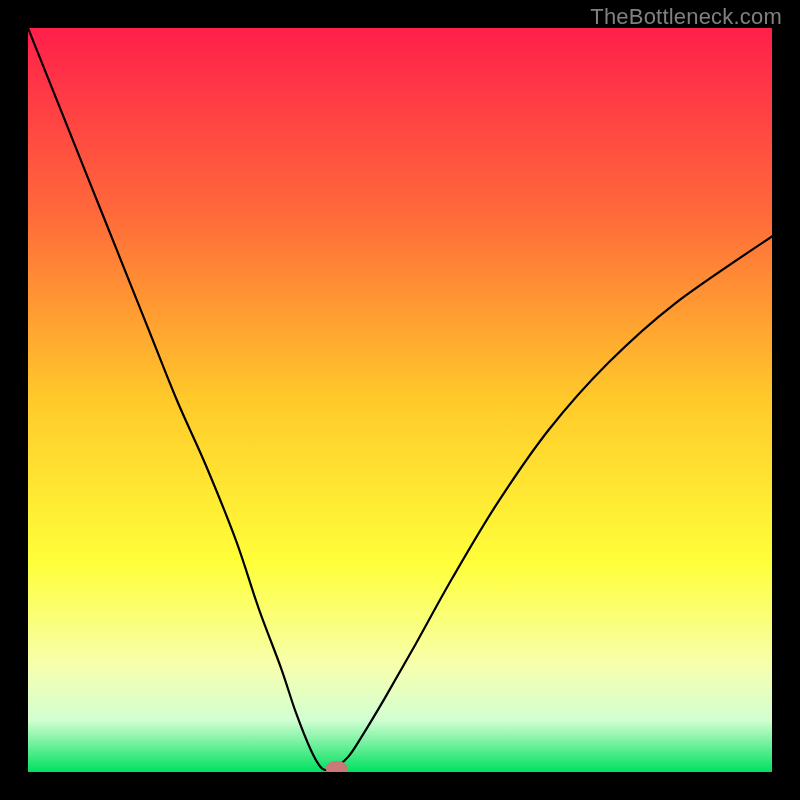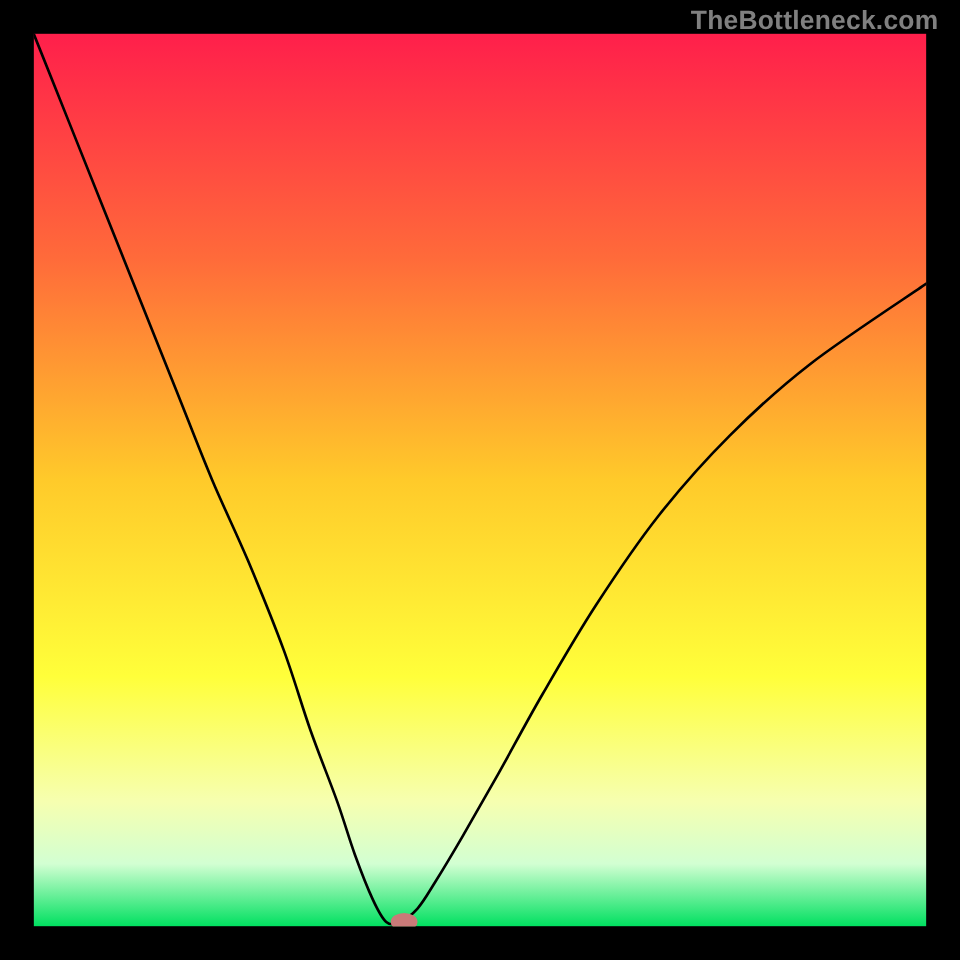--- a/index.html
+++ b/index.html
@@ -16,21 +16,21 @@
     width: 800px;
     height: 800px;
     background: #000;
   }
   .watermark {
     position: absolute;
     top: 4px;
     right: 18px;
     color: #808080;
     font-size: 22px;
-    font-weight: 700;
+    font-weight: 400;
     letter-spacing: 0.2px;
     z-index: 10;
   }
   .plot {
     position: absolute;
     left: 28px;
     top: 28px;
     width: 744px;
     height: 744px;
   }

